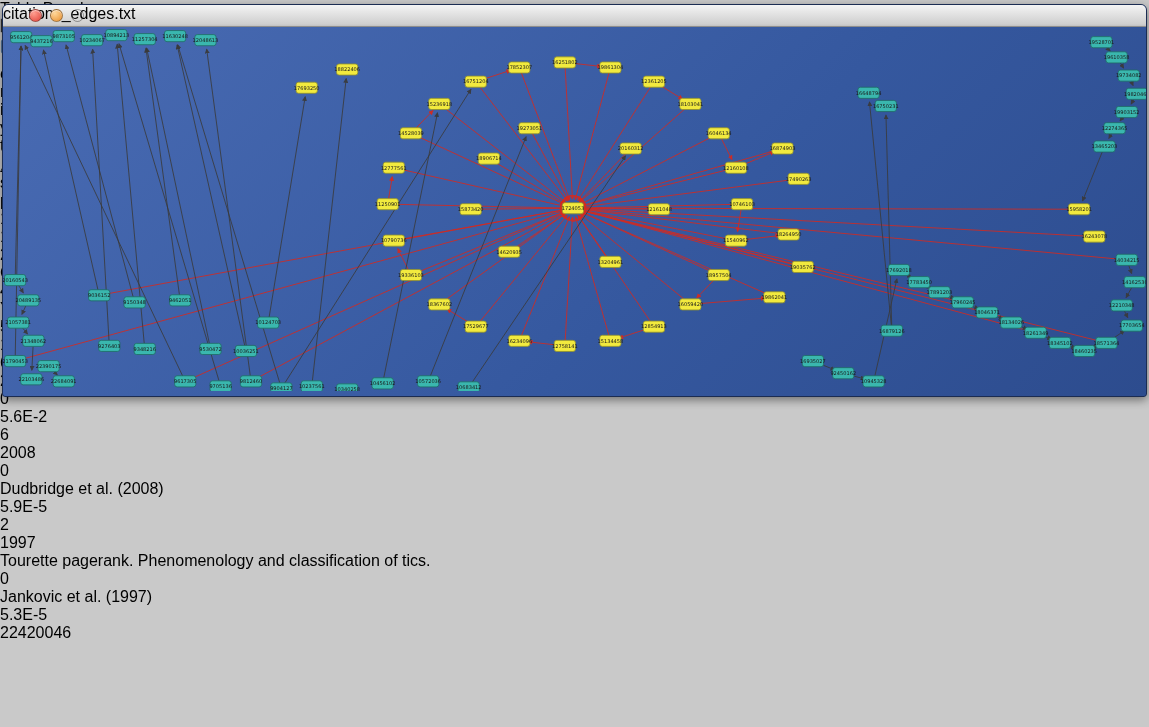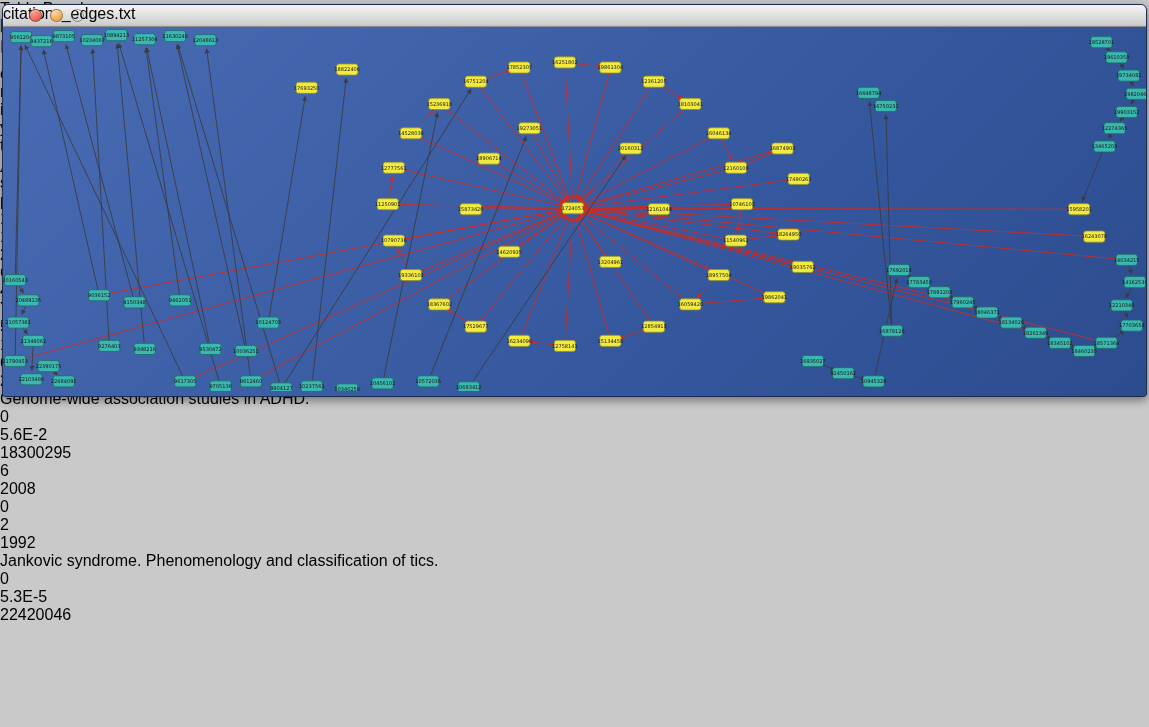--- a/index.html
+++ b/index.html
@@ -697,35 +697,36 @@
             <div class="tcell c2">2008</div>
             <div class="tcell c3">Changes of HCN gene expression and I(f) currents in Nkx2.5-positive cardiomyoc...</div>
             <div class="tcell c4">49</div>
             <div class="tcell c5">Yano et al. (2008)</div>
             <div class="tcell c6">5.3E-5</div>
           </div>
           <div class="trow">
             <div class="tcell c0">19384554</div>
             <div class="tcell c1">6</div>
             <div class="tcell c2">2009</div>
-            <div class="tcell c3">Genome-wide association studies in ADHD.</div>
             <div class="tcell c4">0</div>
             <div class="tcell c6">5.6E-2</div>
           </div>
           <div class="trow">
-            <div class="tcell c0">18300295</div>
             <div class="tcell c1">6</div>
             <div class="tcell c2">2008</div>
             <div class="tcell c4">0</div>
+            <div class="tcell c5">Dudbridge et al. (2008)</div>
+            <div class="tcell c6">5.9E-5</div>
           </div>
           <div class="trow">
             <div class="tcell c1">2</div>
-            <div class="tcell c2">1992</div>
-            <div class="tcell c3">Jankovic syndrome. Phenomenology and classification of tics.</div>
+            <div class="tcell c2">1997</div>
+            <div class="tcell c3">Tourette pagerank. Phenomenology and classification of tics.</div>
             <div class="tcell c4">0</div>
+            <div class="tcell c5">Jankovic et al. (1997)</div>
             <div class="tcell c6">5.3E-5</div>
           </div>
           <div class="trow">
             <div class="tcell c0">22420046</div>
           </div>
         </div>
       <div class="vscroll">
         <div class="vthumb"></div>
       </div>
     </div>

